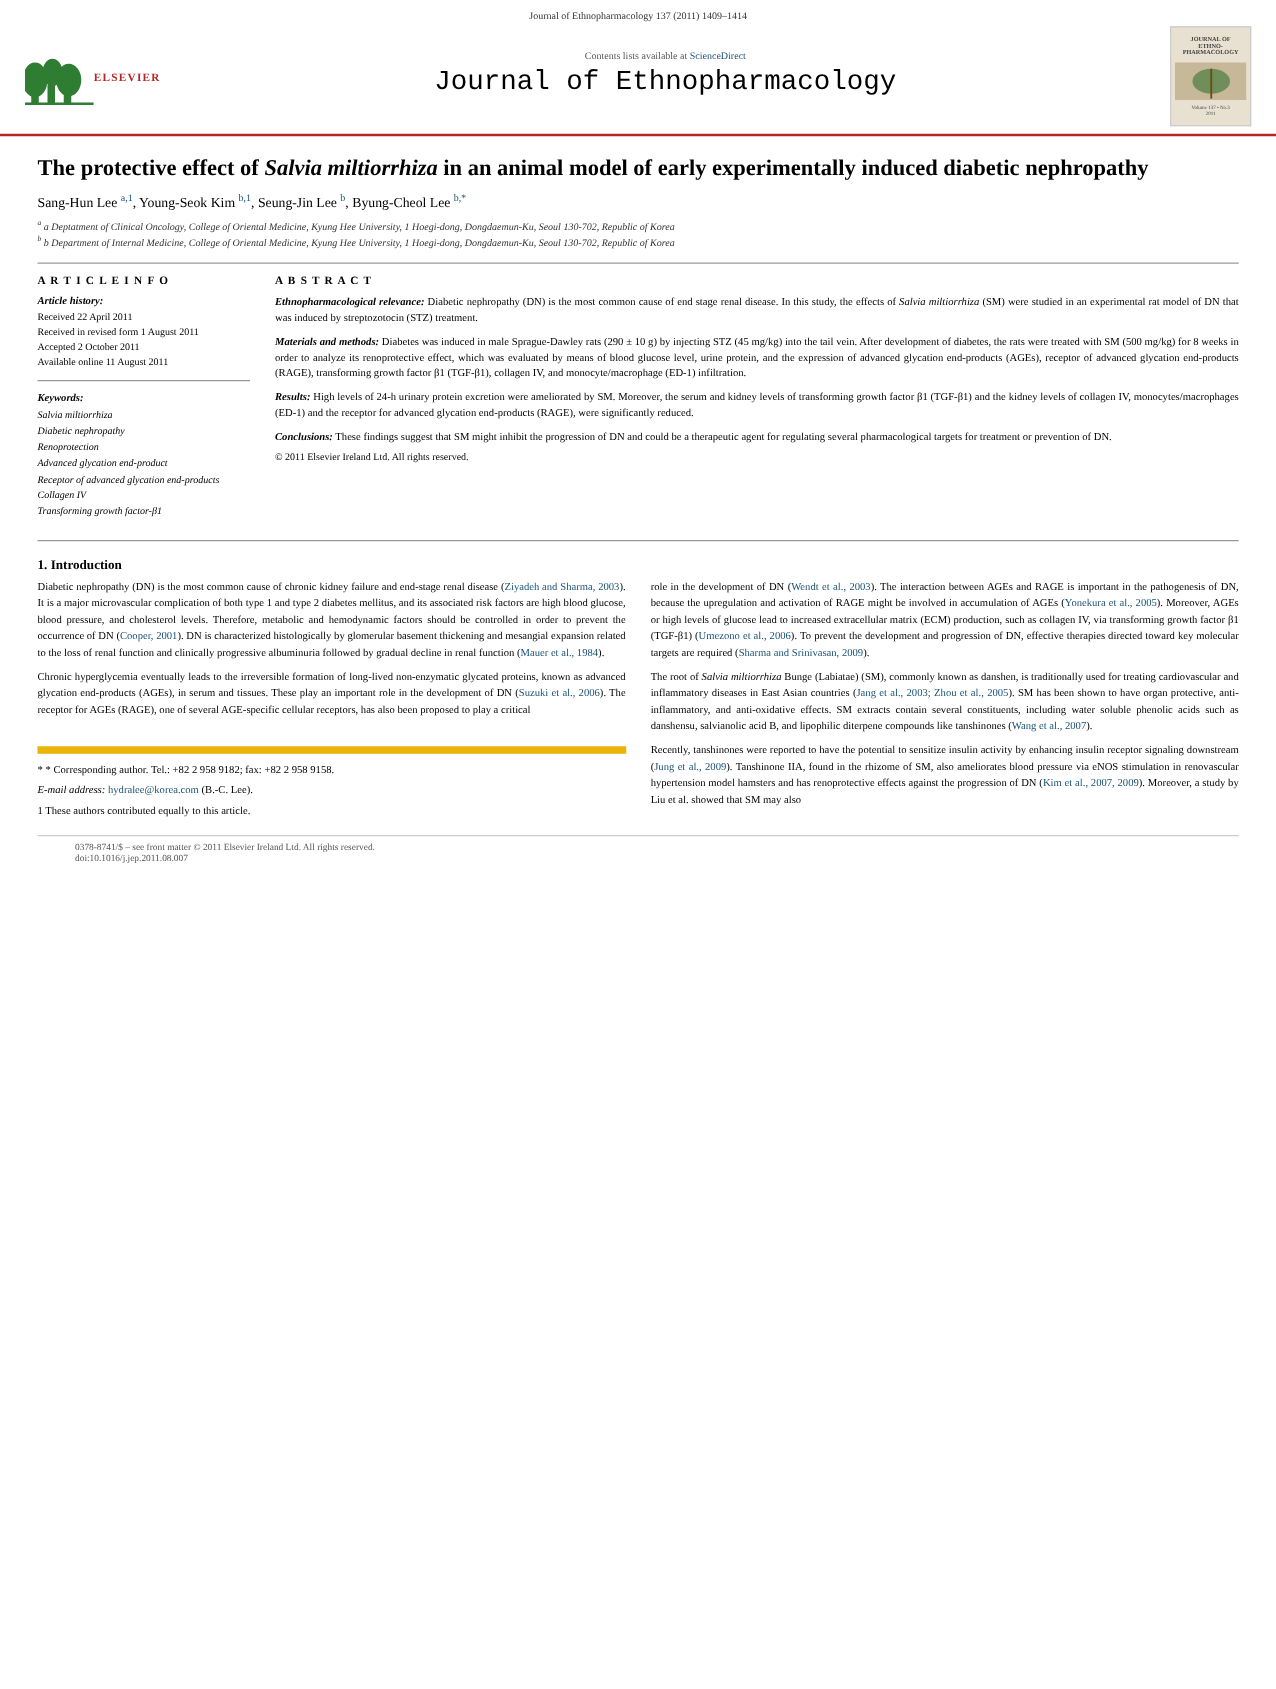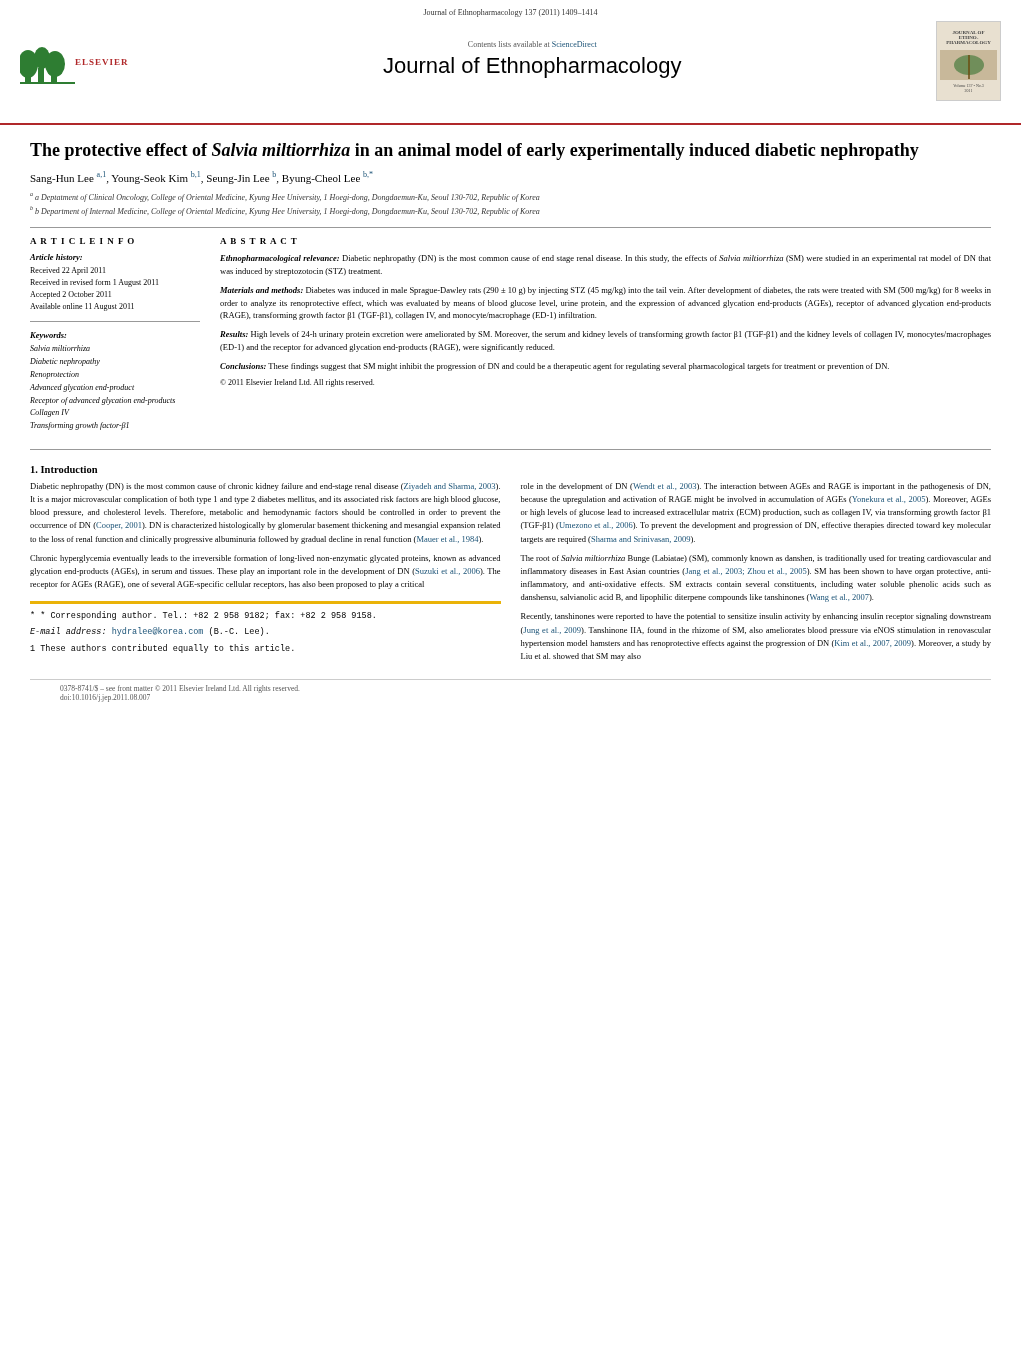--- a/index.html
+++ b/index.html
@@ -14,21 +14,21 @@
     .page {
       width: 1021px;
       padding: 0;
       background: #fff;
     }
 
     
     .journal-header {
       background: #fff;
       border-bottom: 2px solid #b0282a;
-      padding: 8px 20px 16px 20px;
+      padding: 8px 20px 0 20px;
     }
     .journal-header-top {
       text-align: center;
       font-size: 8px;
       color: #333;
       margin-bottom: 4px;
     }
     .journal-logos {
       display: flex;
       align-items: center;
@@ -61,21 +61,21 @@
       margin-bottom: 4px;
     }
     .journal-title-center .contents-line a {
       color: #1a5276;
       text-decoration: none;
     }
     .journal-title-center h1 {
       font-size: 22px;
       font-weight: normal;
       color: #000;
-      font-family: Liberation Sans, sans-serif;
+      font-family: Liberation Mono, monospace;
       margin-bottom: 4px;
     }
     .journal-title-center .homepage {
       font-size: 8px;
       color: #555;
     }
     .journal-title-center .homepage a {
       color: #1a5276;
     }
     .journal-cover-img {
@@ -239,27 +239,26 @@
     .body-col p a, .body-col p .ref {
       color: #1a5276;
       text-decoration: none;
     }
     .body-col p em {
       font-style: italic;
     }
 
     
     .footnotes {
-      margin-top: 10px;
-      border-top: 3px solid #eab308;
+      margin-top: 23px;
+      border-top: 6px solid #eab308;
       padding-top: 6px;
       font-size: 7.5px;
       line-height: 1.5;
       color: #000;
-      font-family: Liberation Mono, monospace;
     }
     .footnotes p {
       margin-bottom: 3px;
     }
 
     .footer-bar {
       border-top: 1px solid #ccc;
       padding: 4px 30px;
       font-size: 7.5px;
       color: #555;

